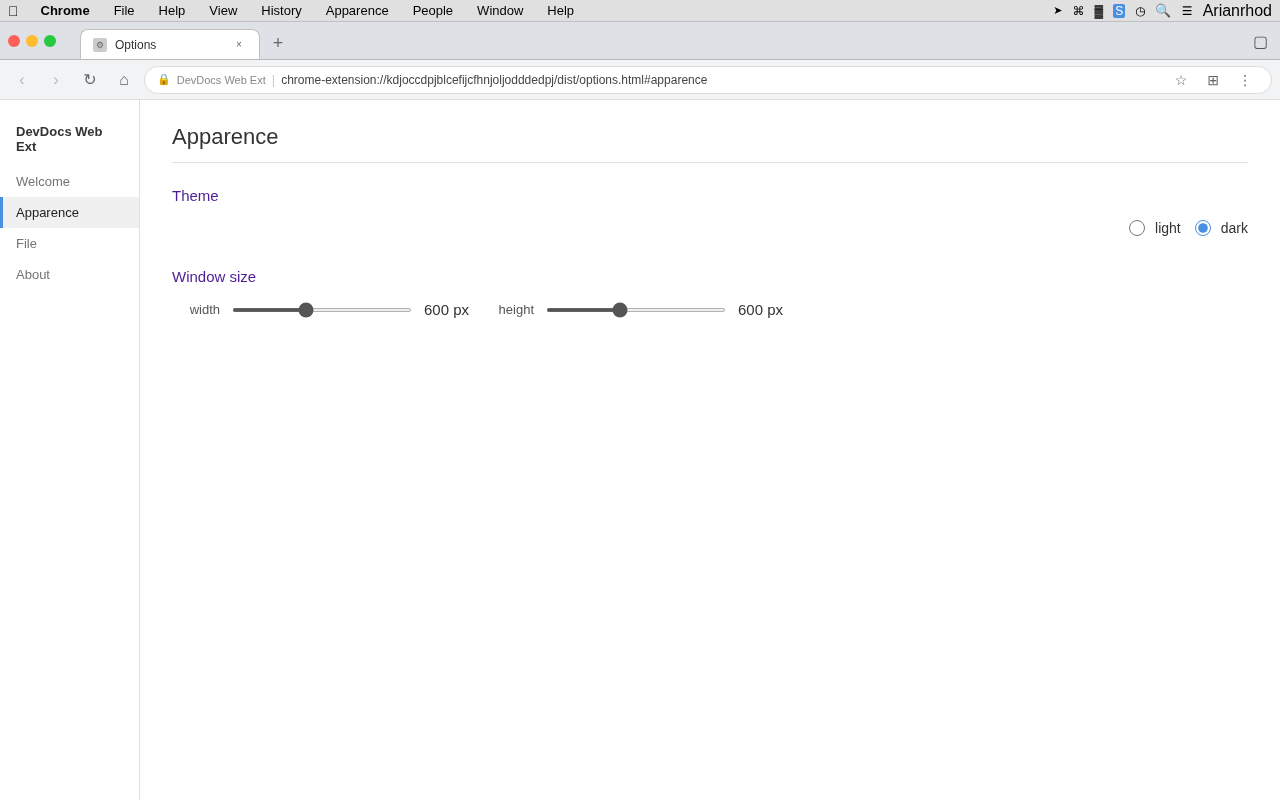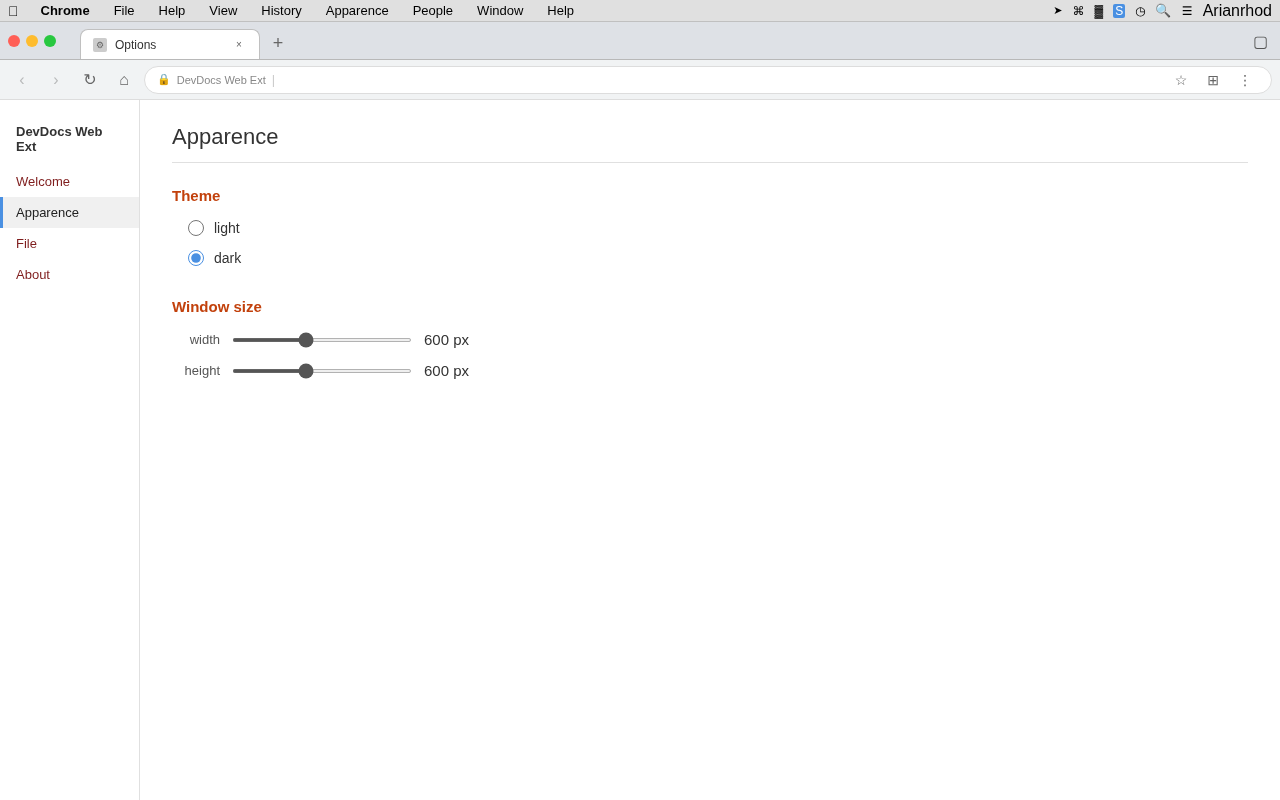--- a/index.html
+++ b/index.html
@@ -183,21 +183,21 @@
       font-size: 13px;
       font-weight: 600;
       color: #333;
       padding: 8px 16px;
       margin-bottom: 4px;
     }
     .sidebar-nav-item {
       display: block;
       padding: 8px 16px;
       font-size: 13px;
-      color: #7f1d1d;
+      color: #737373;
       cursor: pointer;
       text-decoration: none;
       position: relative;
     }
     .sidebar-nav-item.active {
       background: #f0f0f0;
       font-weight: 500;
       color: #222;
     }
     .sidebar-nav-item.active::before {
@@ -224,51 +224,52 @@
       border-bottom: 1px solid #e0e0e0;
       padding-bottom: 12px;
     }
 
     
     .section {
       margin-bottom: 32px;
     }
     .section-title {
       font-size: 15px;
-      font-weight: 700;
-      color: #c2410c;
+      font-weight: 400;
+      color: #4c1d95;
       margin-bottom: 16px;
     }
 
     
     .radio-group {
       display: flex;
-      flex-direction: column;
+      flex-direction: row;
       gap: 14px;
       padding-left: 16px;
+      justify-content: flex-end;
     }
     .radio-label {
       display: flex;
       align-items: center;
       gap: 10px;
       cursor: pointer;
       font-size: 14px;
       color: #333;
     }
     .radio-input {
       width: 16px;
       height: 16px;
       accent-color: #4a90e2;
       cursor: pointer;
     }
 
     
     .slider-group {
       display: flex;
-      flex-direction: column;
+      flex-direction: row;
       gap: 14px;
       padding-left: 0;
     }
     .slider-row {
       display: flex;
       align-items: center;
       gap: 12px;
     }
     .slider-label {
       width: 48px;
@@ -346,20 +347,21 @@
 
 <div class="urlbar">
   <div class="nav-btn disabled">‹</div>
   <div class="nav-btn disabled">›</div>
   <div class="nav-btn">↻</div>
   <div class="nav-btn">⌂</div>
   <div class="url-field">
     <span class="url-lock">🔒</span>
     <span class="url-source">DevDocs Web Ext</span>
     <span class="url-separator"> | </span>
+    <span class="url-text">chrome-extension://kdjoccdpjblcefijcfhnjoljodddedpj/dist/options.html#apparence</span>
     <div class="url-actions">
       <span class="url-action-btn">☆</span>
       <span class="url-action-btn">⊞</span>
       <span class="url-action-btn">⋮</span>
     </div>
   </div>
 </div>
 
 <div class="browser-content">
 

